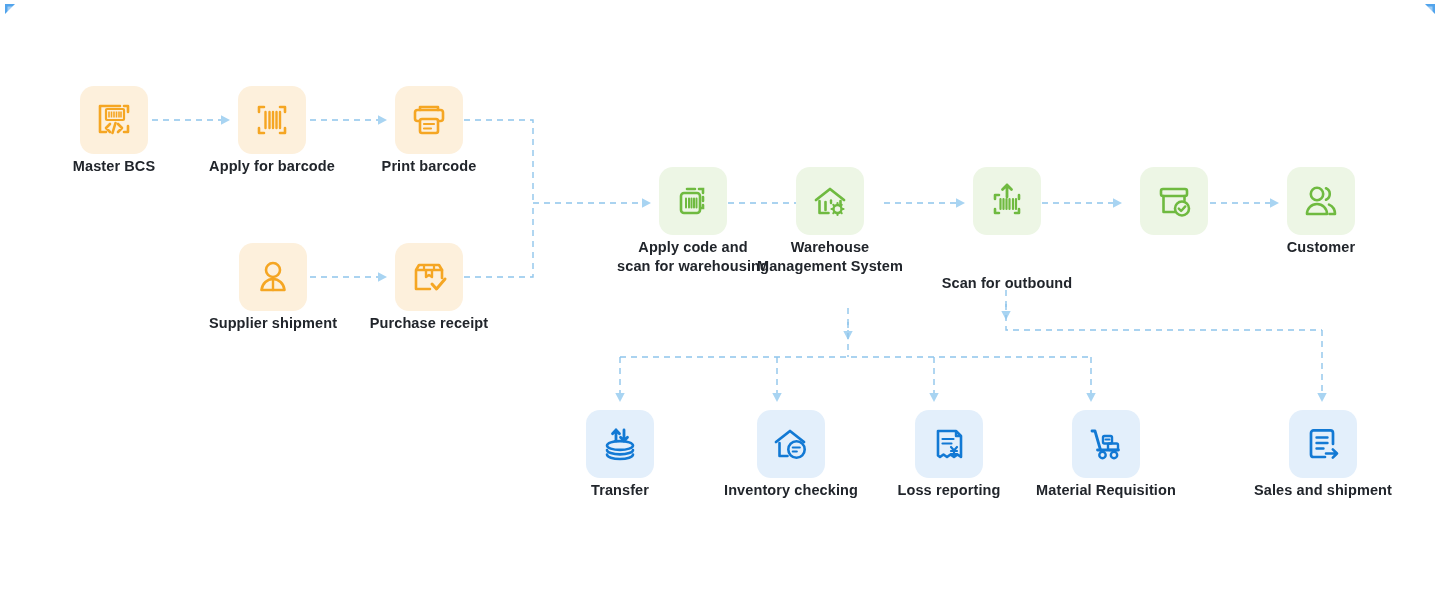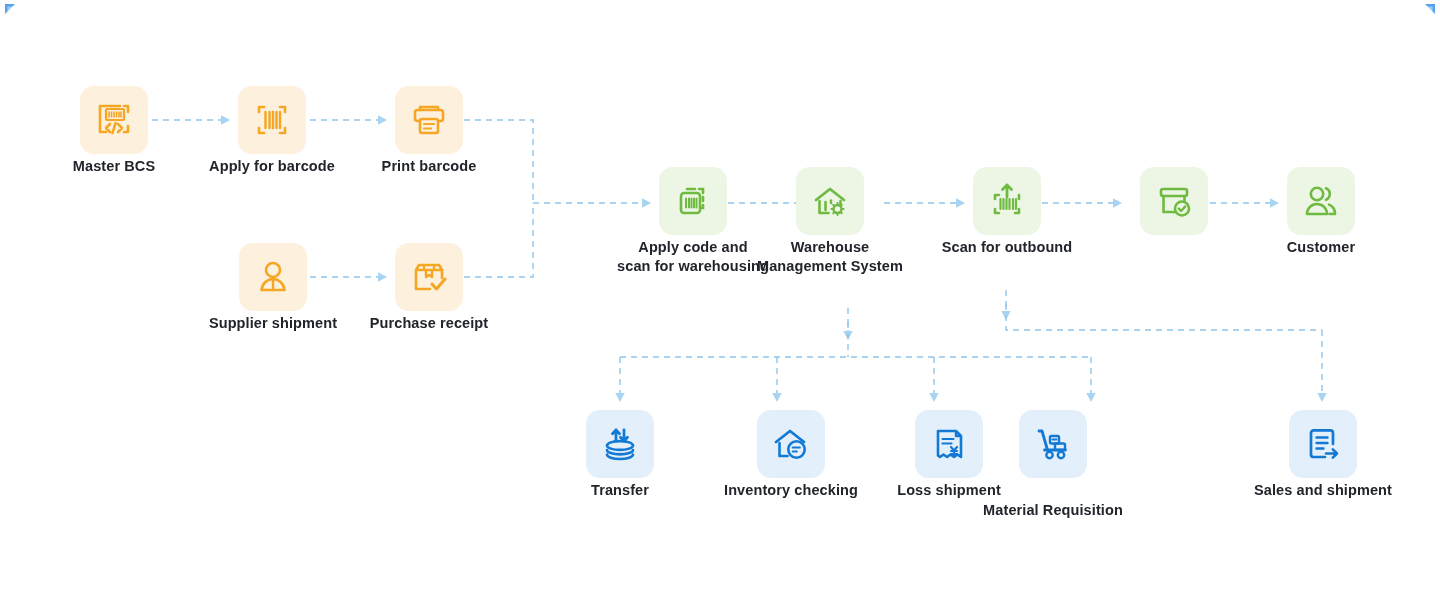--- a/index.html
+++ b/index.html
@@ -179,21 +179,21 @@
         <path d="M15.5 21v8" stroke="#6FBA40" stroke-width="2.6" stroke-linecap="round"></path>
         <path d="M21 19.5v2.5" stroke="#6FBA40" stroke-width="2.4" stroke-linecap="round"></path>
         <circle cx="27.5" cy="28" r="4" stroke="#6FBA40" stroke-width="2.4" fill="none"></circle>
         <path d="M27.5 22v1.6M27.5 32.4V34M21.5 28h1.6M31.9 28h1.6M23.3 23.8l1.1 1.1M30.6 31.1l1.1 1.1M31.7 23.8l-1.1 1.1M24.4 31.1l-1.1 1.1" stroke="#6FBA40" stroke-width="2.1" stroke-linecap="round"></path>
       </svg>
     </div>
     <div class="label">Warehouse
 Management System</div>
   </div>
 
-  <div class="node green" style="left:939px;top:167px;width:136px;">
+  <div class="node green" style="left:939px;top:167px;width:136px;gap:36px;">
     <div class="tile">
       <svg width="40" height="40" viewBox="0 0 40 40">
         <path d="M12 14H8v4M32 14v4M12 32H8v-4M28 32h4v-4" stroke="#6FBA40" stroke-width="2.6" fill="none" stroke-linecap="round" stroke-linejoin="round"></path>
         <path d="M20 4v12M20 4l-4.5 4.5M20 4l4.5 4.5" stroke="#6FBA40" stroke-width="2.8" fill="none" stroke-linecap="round" stroke-linejoin="round"></path>
         <g stroke="#6FBA40" stroke-width="2.2" stroke-linecap="round">
             <path d="M13.5 18v10M16.5 18v10M19.5 18v10M22.5 18v10M26 18v10M29 18v10"></path>
           </g>
       </svg>
     </div>
     <div class="label">Scan for outbound</div>
@@ -254,24 +254,24 @@
     <div class="tile">
       <svg width="40" height="40" viewBox="0 0 40 40">
         <path d="M9 7h18l5 5v21l-3.5-2.5L25 33l-3.5-2.5L18 33l-3.5-2.5L11 33 9 31.4z" stroke="#1279D4" stroke-width="2.6" fill="none" stroke-linejoin="round"></path>
         <path d="M27 7v5h5" stroke="#1279D4" stroke-width="2.4" fill="none" stroke-linejoin="round"></path>
         <g stroke="#1279D4" stroke-width="2.2" stroke-linecap="round">
             <path d="M13.5 15h11M13.5 19.5h9"></path>
           </g>
         <path d="M22 23l3 3.4 3-3.4M22 27h6M22 30h6M25 26.4V31" stroke="#1279D4" stroke-width="2.2" fill="none" stroke-linecap="round" stroke-linejoin="round"></path>
       </svg>
     </div>
-    <div class="label">Loss shipment</div>
-  </div>
-
-  <div class="node blue" style="left:970px;top:410px;width:166px;gap:20px;">
+    <div class="label">Loss reporting</div>
+  </div>
+
+  <div class="node blue" style="left:1023px;top:410px;width:166px;">
     <div class="tile">
       <svg width="40" height="40" viewBox="0 0 40 40">
         <path d="M6 7h3l5.5 19" stroke="#1279D4" stroke-width="2.8" fill="none" stroke-linecap="round" stroke-linejoin="round"></path>
         <path d="M11.5 26h21" stroke="#1279D4" stroke-width="2.8" stroke-linecap="round"></path>
         <rect x="17" y="12" width="9" height="7.5" rx="1.4" stroke="#1279D4" stroke-width="2.4" fill="none"></rect>
         <rect x="22" y="19.5" width="10" height="6.5" rx="1.4" stroke="#1279D4" stroke-width="2.4" fill="none"></rect>
         <path d="M19.5 15.5h4" stroke="#1279D4" stroke-width="2" stroke-linecap="round"></path>
         <circle cx="16.5" cy="31" r="3.2" stroke="#1279D4" stroke-width="2.4" fill="none"></circle>
         <circle cx="28" cy="31" r="3.2" stroke="#1279D4" stroke-width="2.4" fill="none"></circle>
       </svg>

